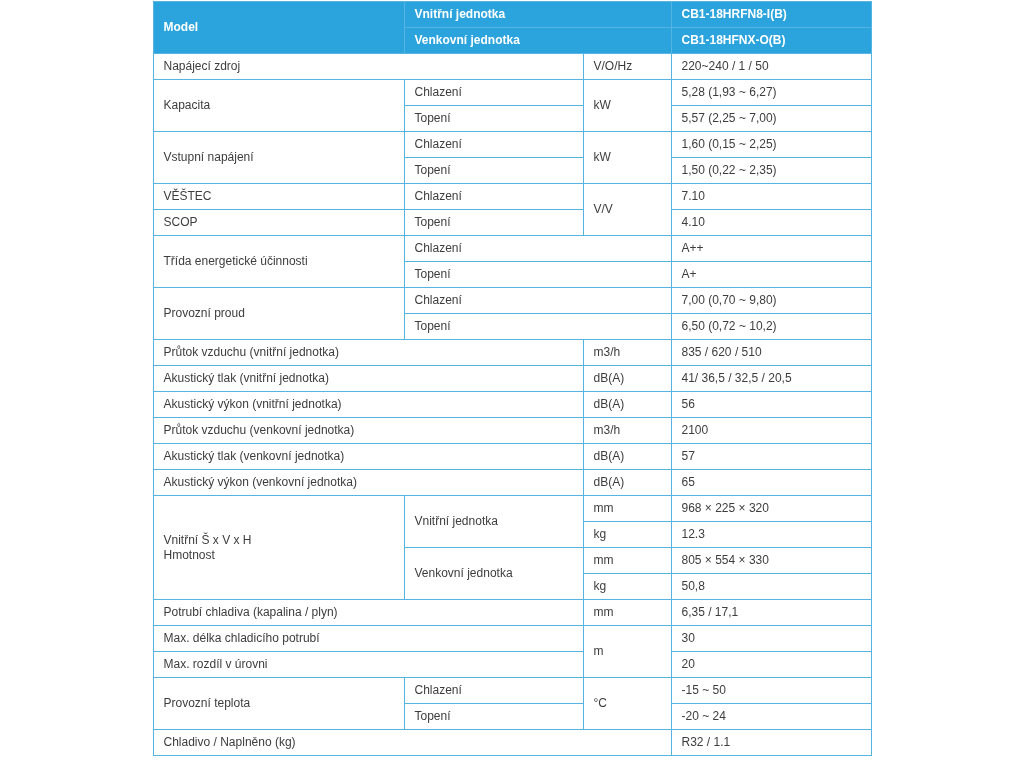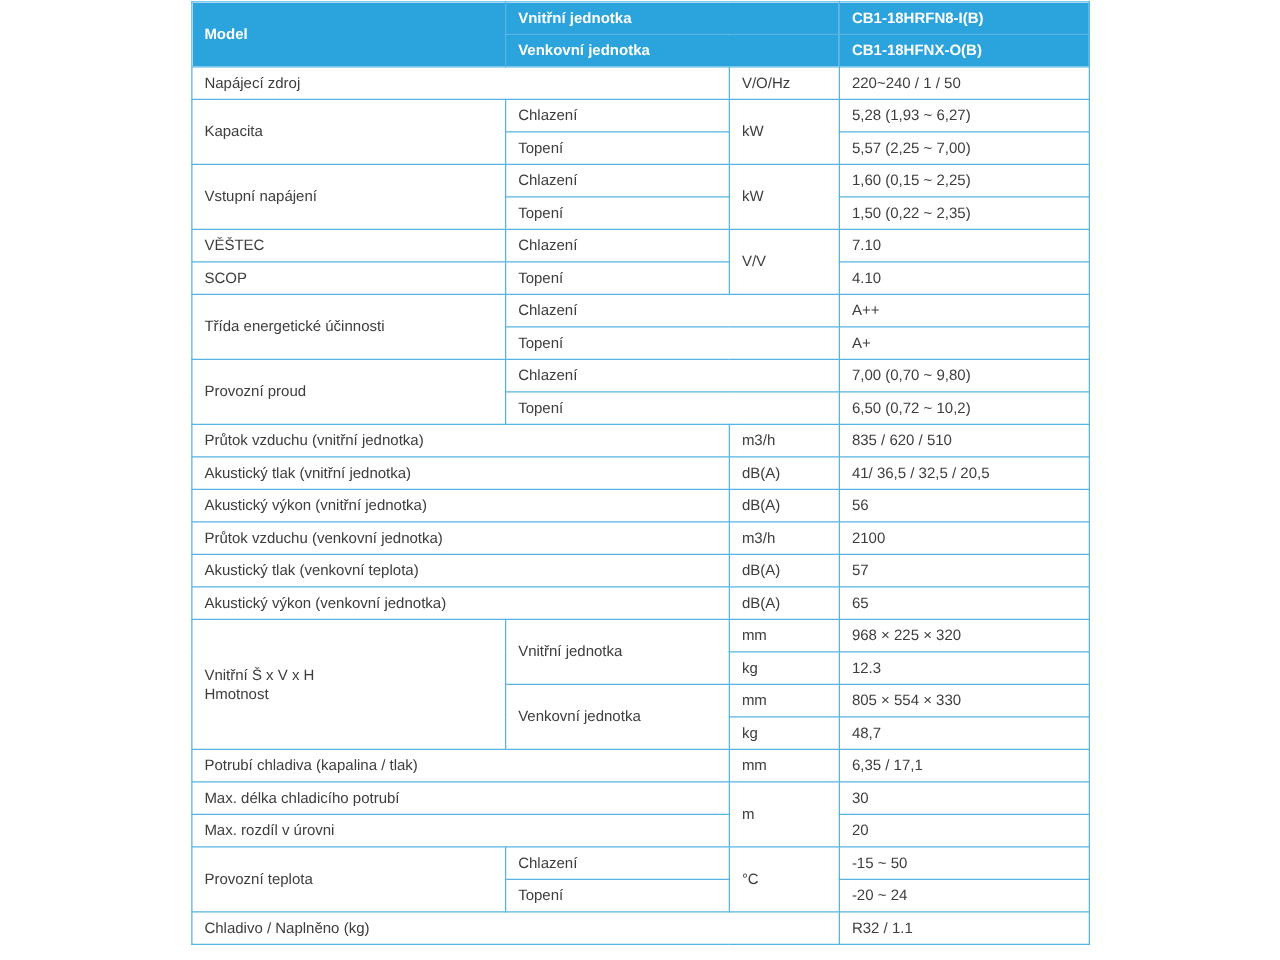--- a/index.html
+++ b/index.html
@@ -145,21 +145,21 @@
         <td>56</td>
       </tr>
 
       <tr>
         <td colspan="2">Průtok vzduchu (venkovní jednotka)</td>
         <td>m3/h</td>
         <td>2100</td>
       </tr>
 
       <tr>
-        <td colspan="2">Akustický tlak (venkovní teplota)</td>
+        <td colspan="2">Akustický tlak (venkovní jednotka)</td>
         <td>dB(A)</td>
         <td>57</td>
       </tr>
 
       <tr>
         <td colspan="2">Akustický výkon (venkovní jednotka)</td>
         <td>dB(A)</td>
         <td>65</td>
       </tr>
 
@@ -176,25 +176,25 @@
         <td>kg</td>
         <td>12.3</td>
       </tr>
       <tr>
         <td rowspan="2">Venkovní jednotka</td>
         <td>mm</td>
         <td>805 × 554 × 330</td>
       </tr>
       <tr>
         <td>kg</td>
-        <td>48,7</td>
-      </tr>
-
-      <tr>
-        <td colspan="2">Potrubí chladiva (kapalina / tlak)</td>
+        <td>50,8</td>
+      </tr>
+
+      <tr>
+        <td colspan="2">Potrubí chladiva (kapalina / plyn)</td>
         <td>mm</td>
         <td>6,35 / 17,1</td>
       </tr>
 
       <tr>
         <td colspan="2">Max. délka chladicího potrubí</td>
         <td rowspan="2">m</td>
         <td>30</td>
       </tr>
       <tr>

